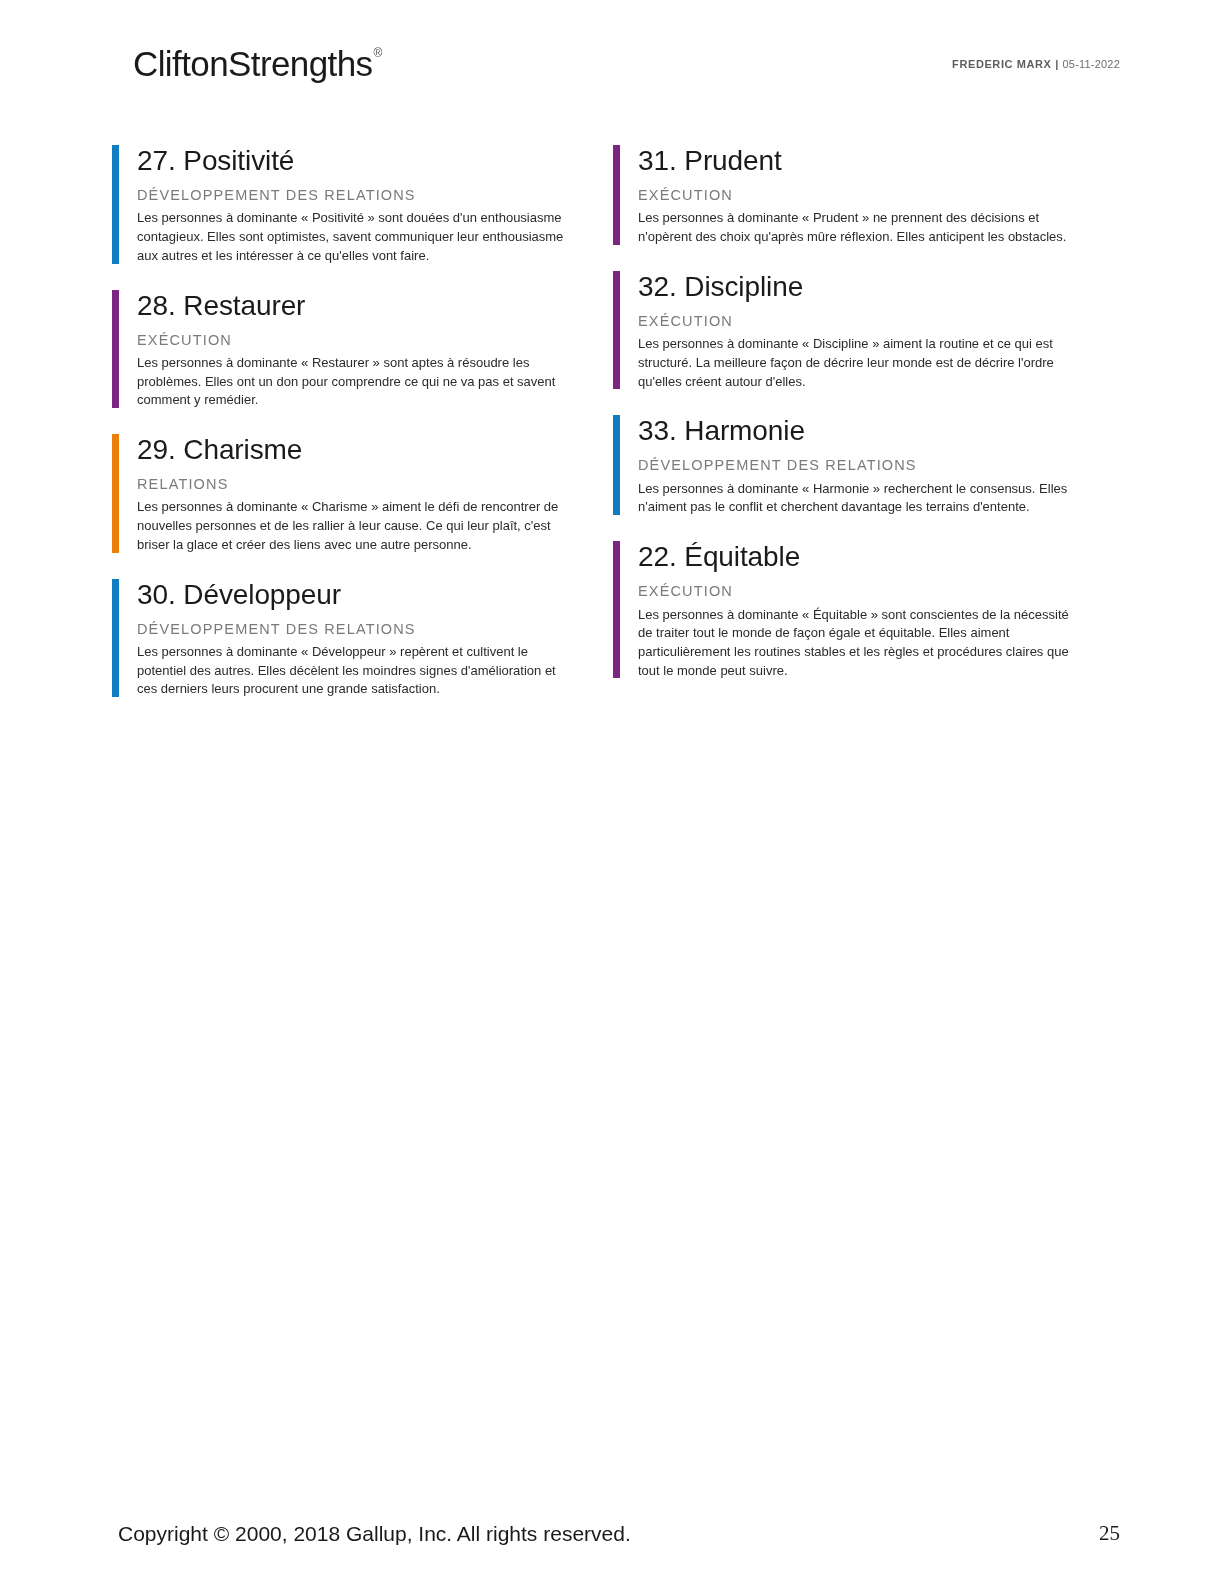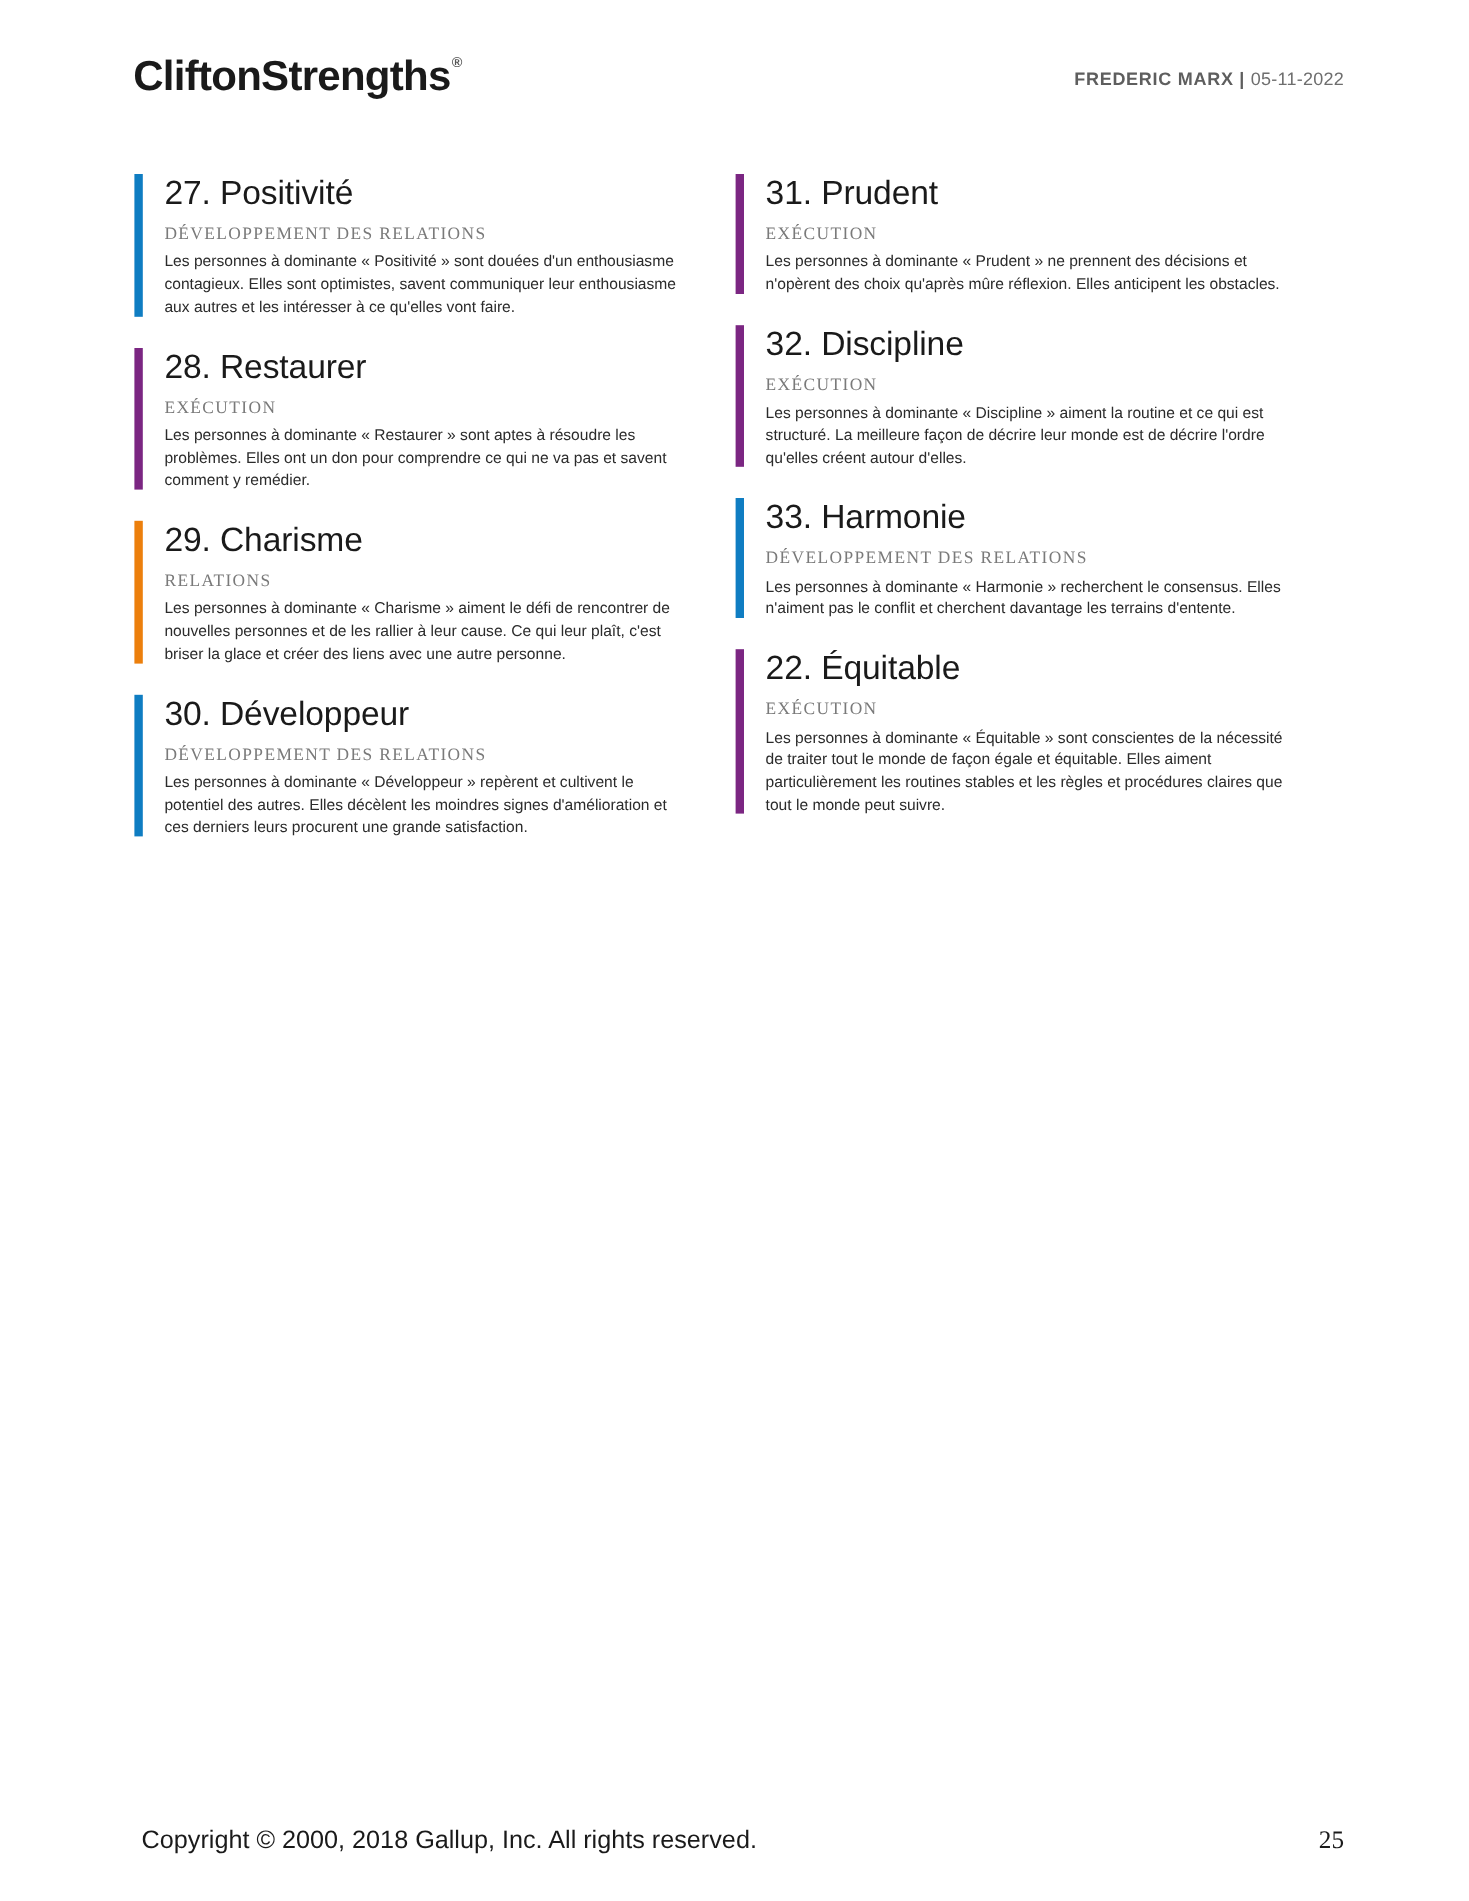--- a/index.html
+++ b/index.html
@@ -19,42 +19,42 @@
   
   .header {
     position: absolute;
     top: 0;
     left: 0;
     width: 1224px;
     height: 118px;
   }
   .brand {
     position: absolute;
-    left: 111px;
+    left: 133px;
     top: 46px;
     font-size: 35px;
-    font-weight: 700;
+    font-weight: 400;
     letter-spacing: -0.6px;
     color: #1a1a1a;
     line-height: 1;
     white-space: nowrap;
   }
   .brand .reg {
     font-size: 12px;
     vertical-align: super;
     position: relative;
     top: -6px;
     left: 1px;
     color: #555;
   }
   .header-meta {
     position: absolute;
     right: 104px;
     top: 58px;
-    font-size: 15px;
+    font-size: 11px;
     letter-spacing: 0.6px;
     color: #6e6e6e;
     white-space: nowrap;
   }
   .header-meta .name {
     font-weight: bold;
     color: #5e5e5e;
   }
   .header-meta .sep {
     font-weight: bold;
@@ -106,21 +106,20 @@
     margin: 0 0 9px 0;
     letter-spacing: -0.1px;
   }
   .theme .domain-label {
     font-size: 14.5px;
     letter-spacing: 1.15px;
     color: #7a7a7a;
     line-height: 1.2;
     margin: 0 0 5px 0;
     font-weight: 400;
-    font-family: Liberation Serif, serif;
   }
   .theme .desc {
     font-size: 13px;
     line-height: 1.44;
     color: #2b2b2b;
     margin: 0;
     max-width: 440px;
   }
 
   

